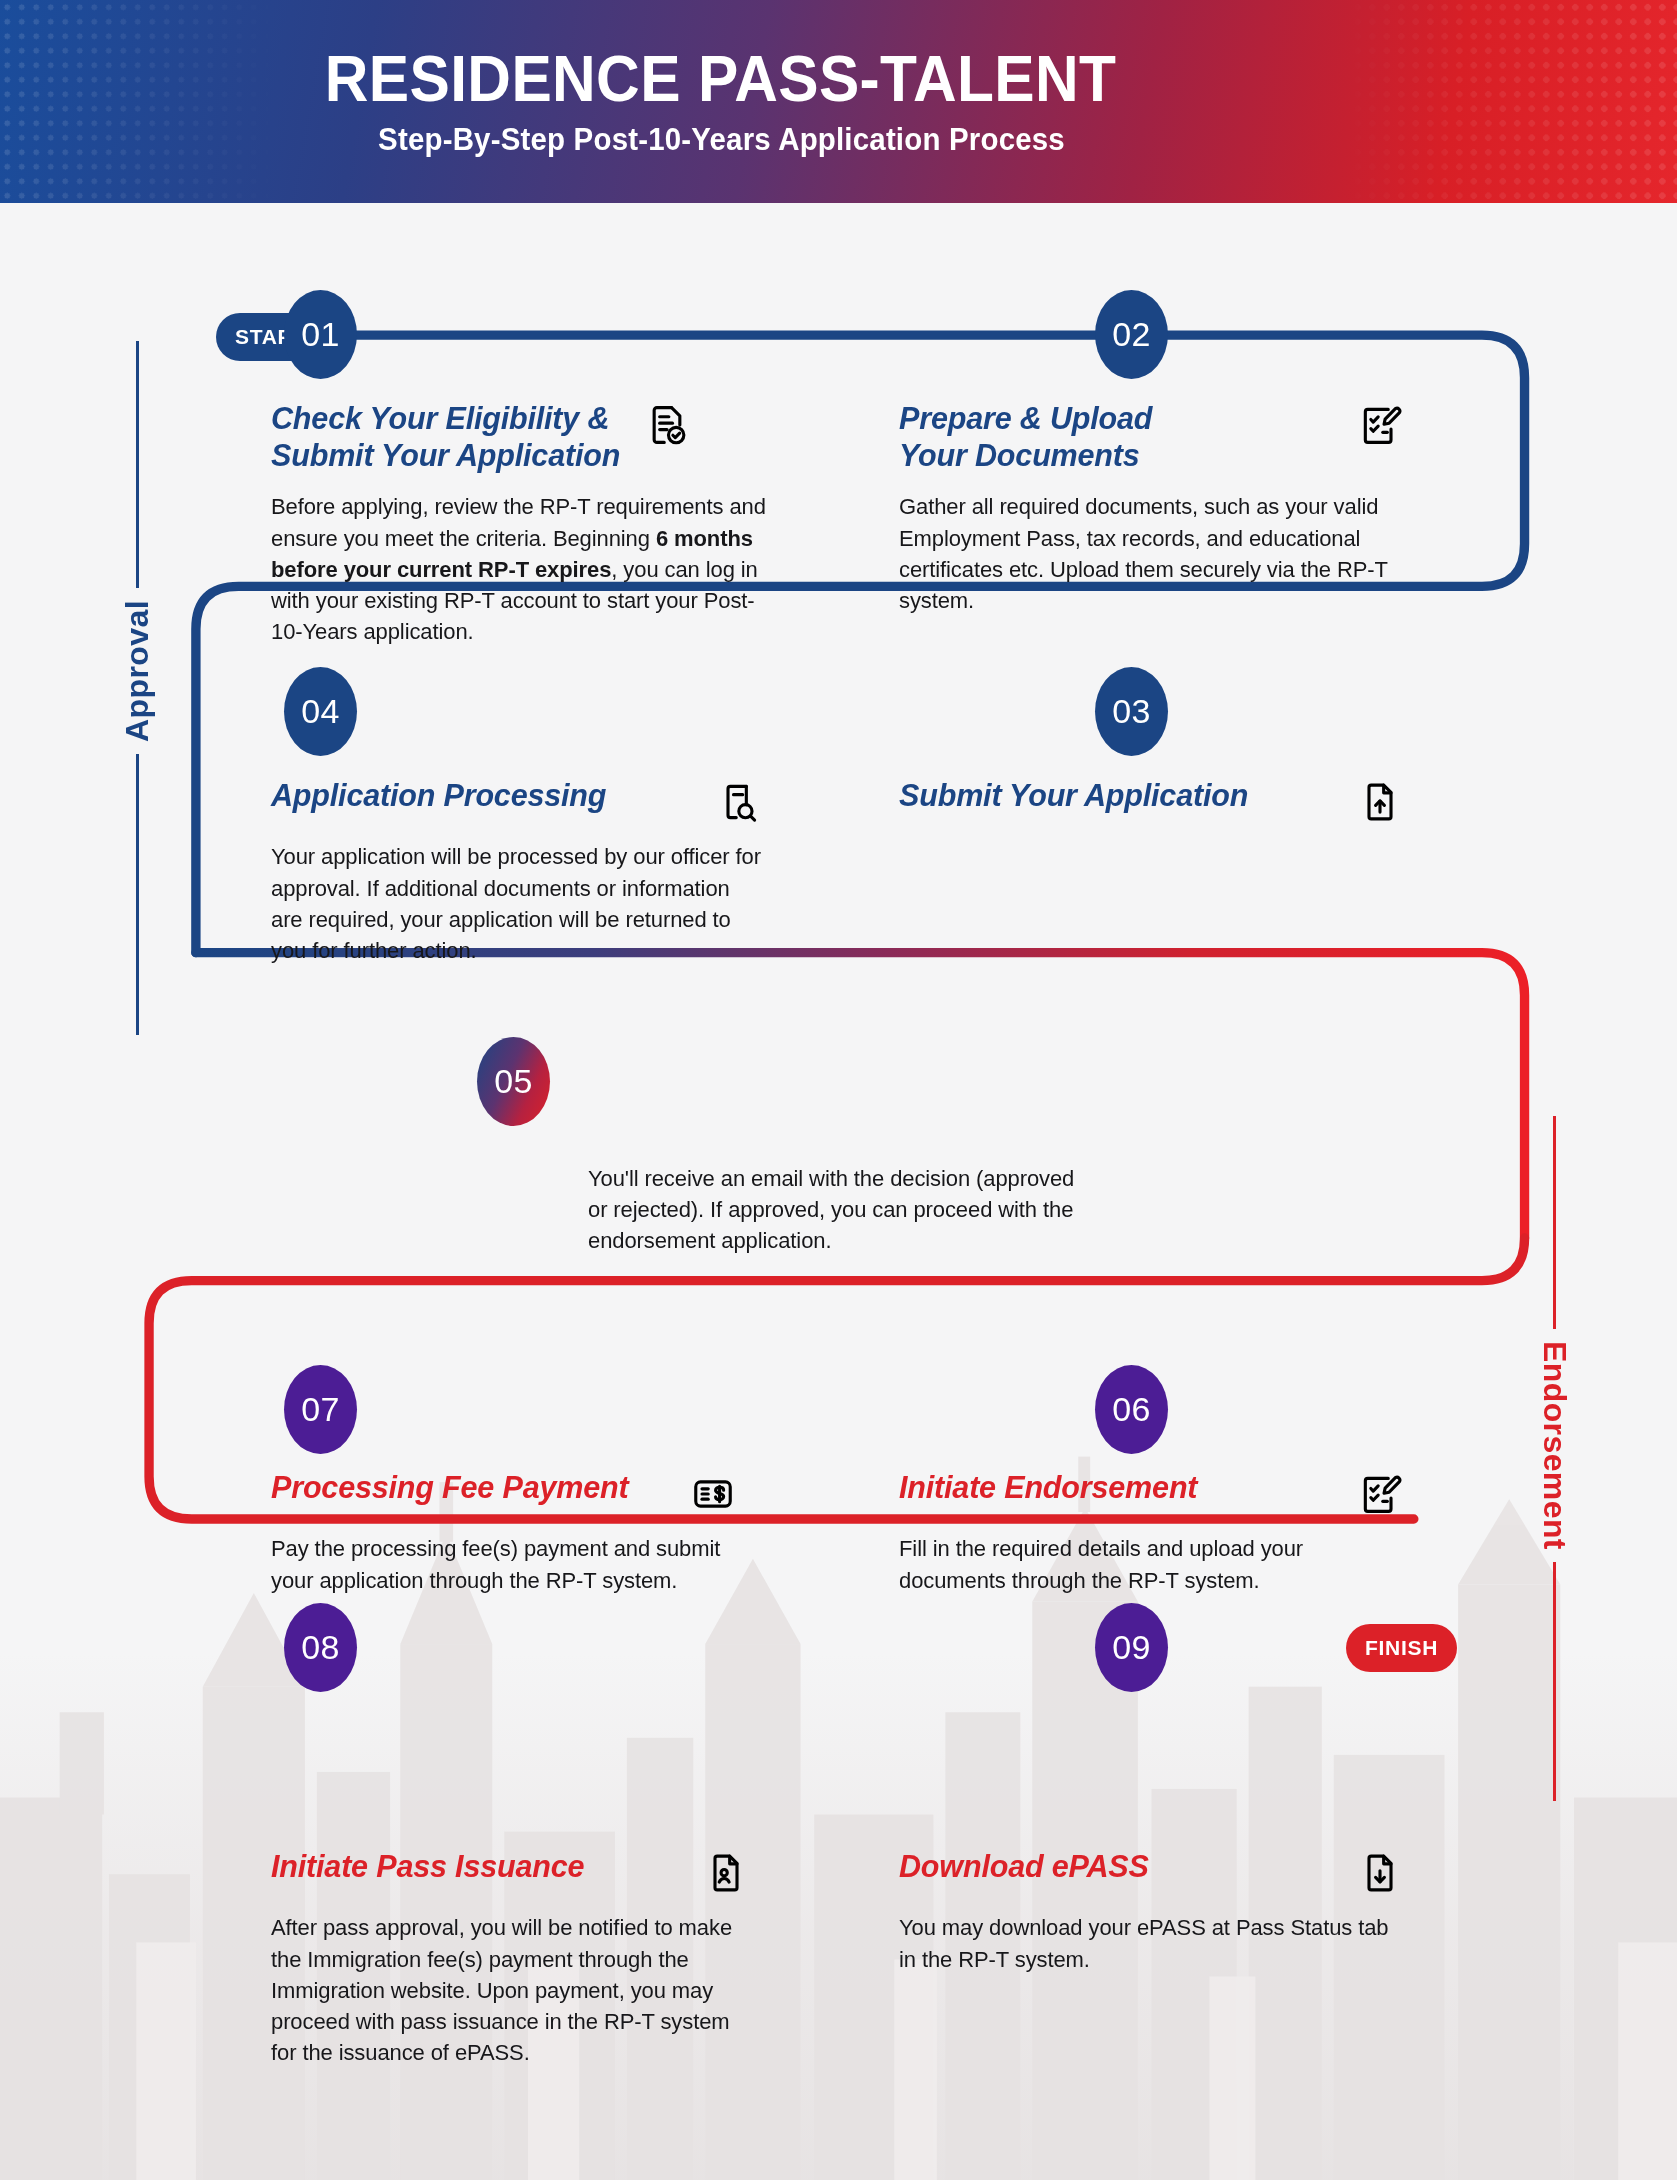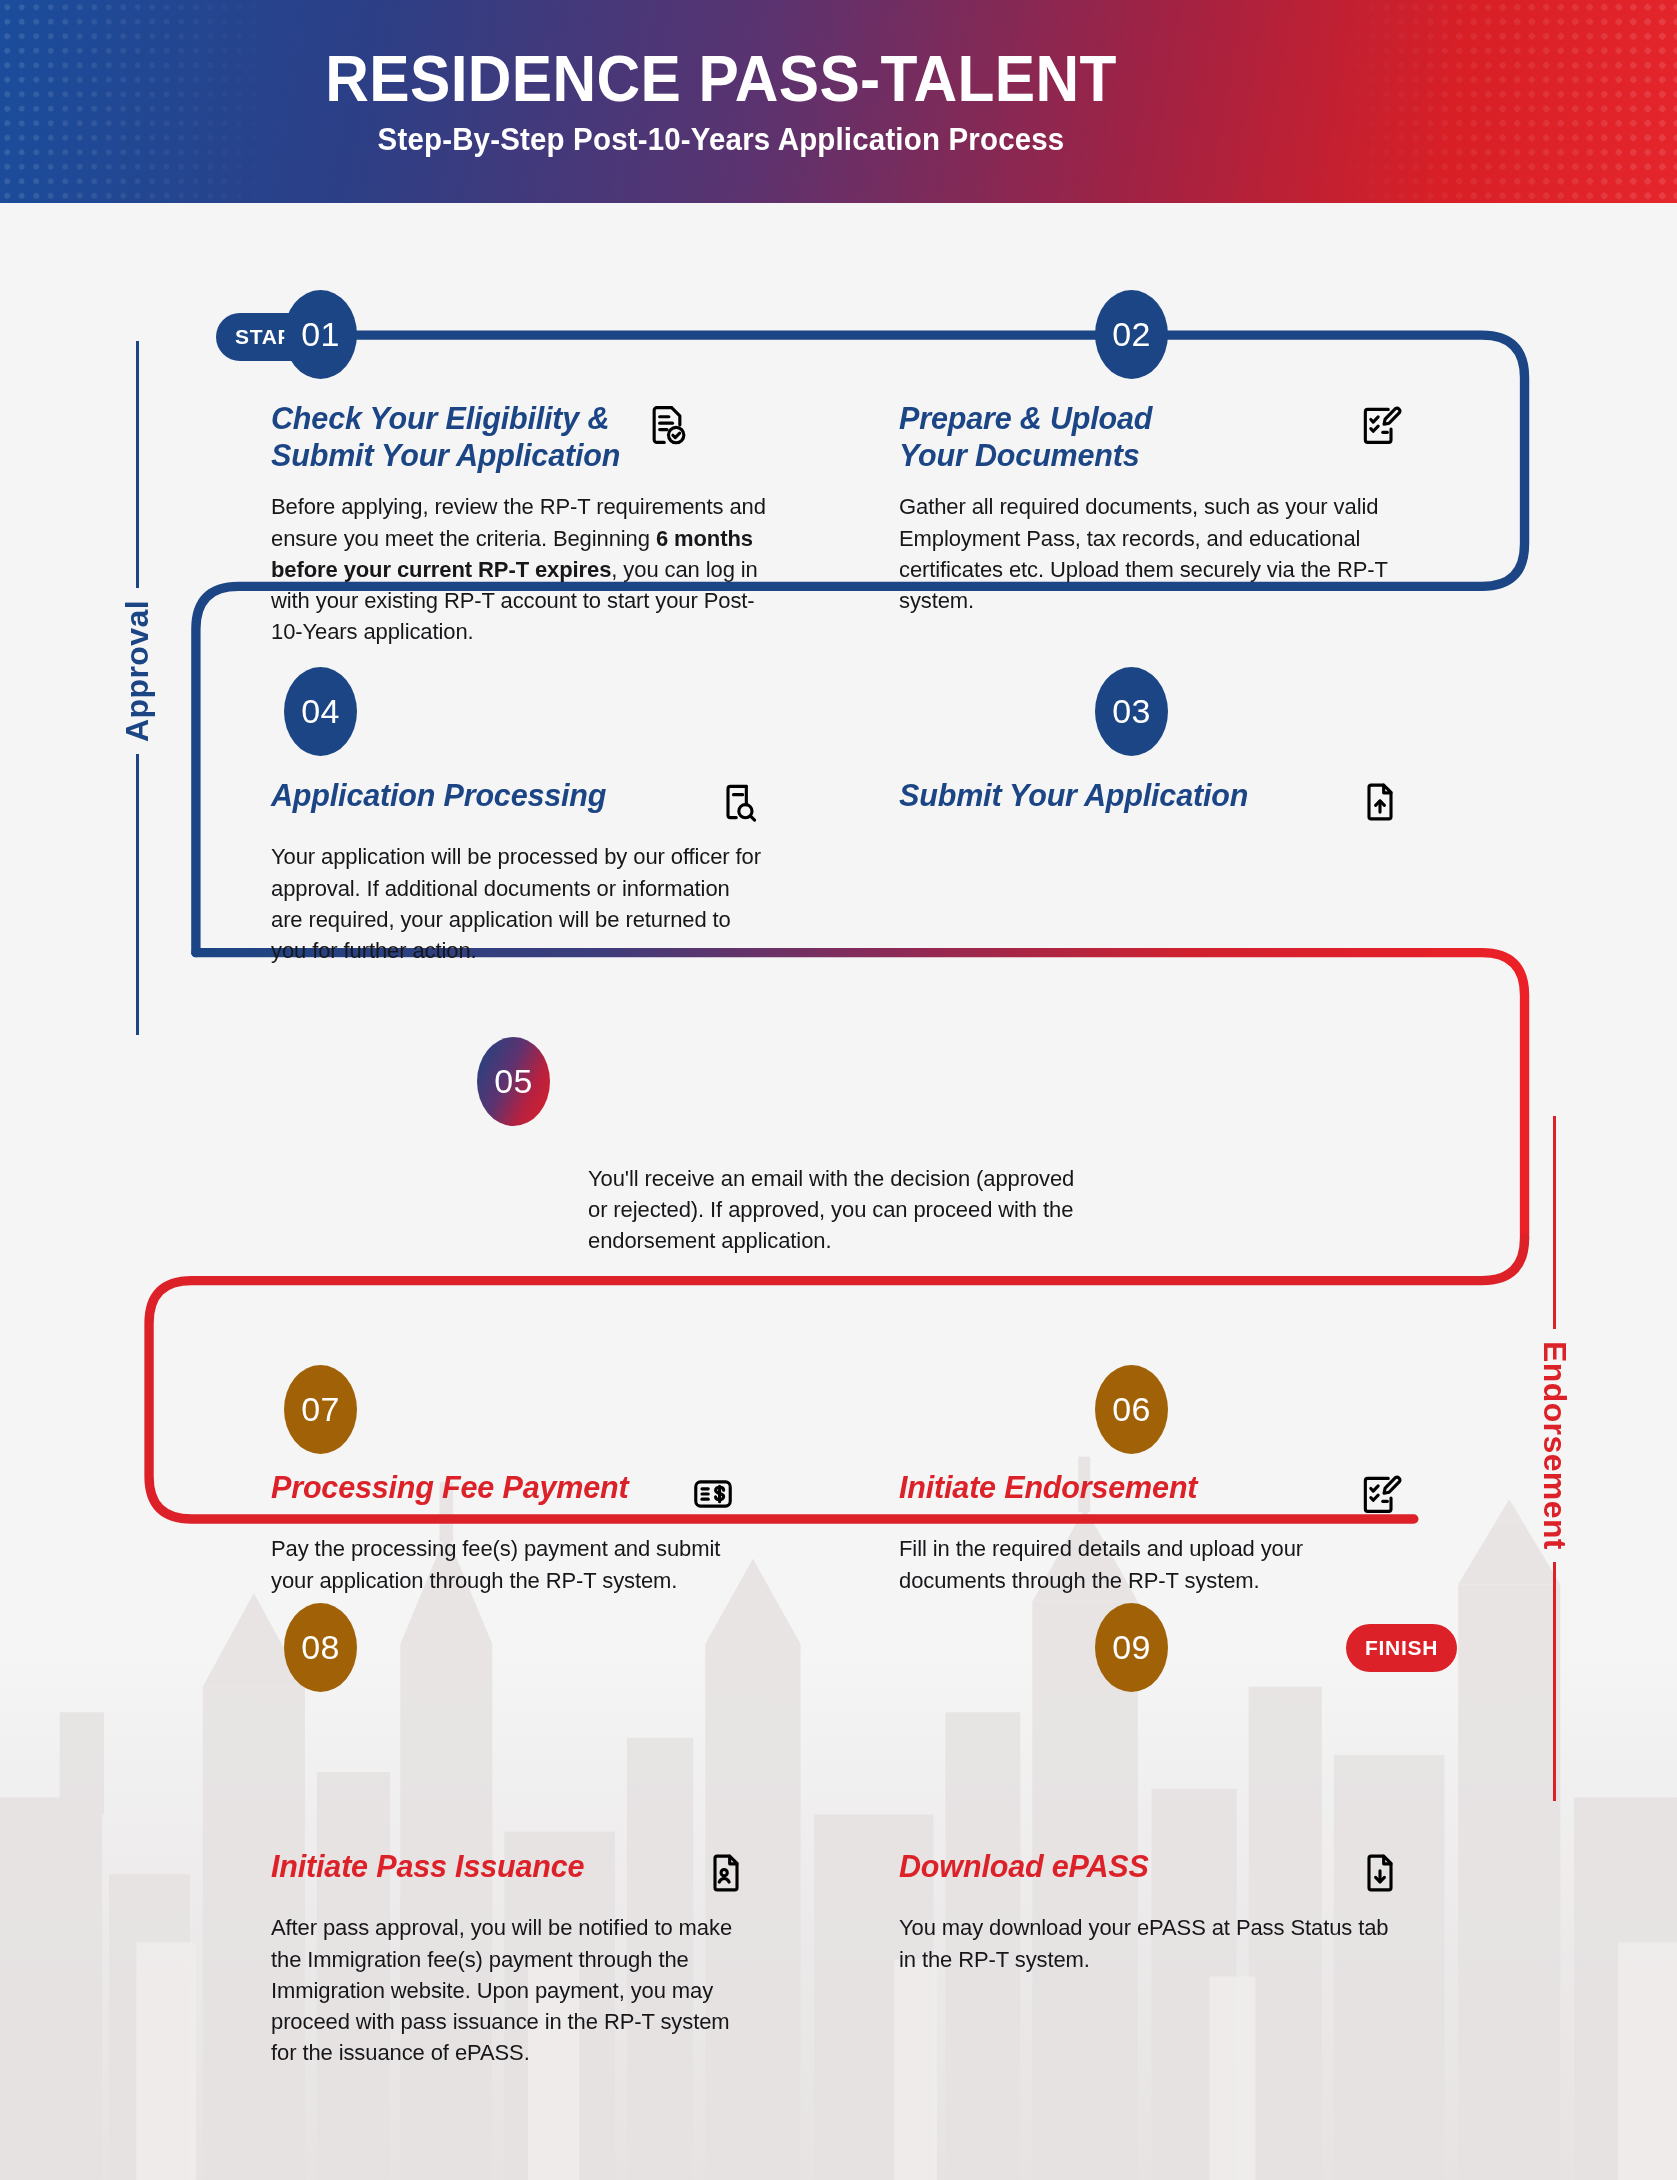--- a/index.html
+++ b/index.html
@@ -25,21 +25,21 @@
     mask-image:linear-gradient(90deg, rgba(0,0,0,.95) 0%, rgba(0,0,0,.45) 55%, transparent 100%);
   }
   .halftone-r{
     position:absolute; right:0; top:0; width:341px; height:203px;
     background-image:radial-gradient(circle, rgba(255,255,255,.12) 30%, transparent 32%);
     background-size:14.5px 14.5px;
     -webkit-mask-image:linear-gradient(270deg, rgba(0,0,0,.95) 0%, rgba(0,0,0,.5) 60%, transparent 100%);
     mask-image:linear-gradient(270deg, rgba(0,0,0,.95) 0%, rgba(0,0,0,.5) 60%, transparent 100%);
   }
   .hdr-inner{ position:absolute; left:0; top:0; width:1442px; height:203px;
-    display:flex; flex-direction:column; justify-content:center; }
+    display:flex; flex-direction:column; align-items:center; justify-content:center; }
   .hdr-title{
     color:#fff; font-size:65px; font-weight:700; letter-spacing:0.4px;
     line-height:1.05; text-align:center; transform:scaleX(.93);
   }
   .hdr-sub{
     color:#fff; font-size:31px; font-weight:700; letter-spacing:0.2px;
     margin-top:8.5px; text-align:center; transform:scaleX(.95);
   }
 
   
@@ -51,21 +51,21 @@
   .flow{ position:absolute; left:0; top:203px; width:1677px; height:1978px; z-index:1; }
 
   
   .node{
     position:absolute; z-index:4;
     width:73px; height:89px; border-radius:50%;
     display:flex; align-items:center; justify-content:center;
     color:#fff; font-size:34px; font-weight:400; letter-spacing:0.4px;
   }
   .node.blue{ background:#1b4584; }
-  .node.red{ background:#a16207; }
+  .node.red{ background:#4c1d95; }
   .node.grad{ background:linear-gradient(115deg,#1b4584 0%,#5c3370 42%,#b52140 70%,#dc2128 100%); }
 
   .pill{
     position:absolute; z-index:4; height:48px; border-radius:24px;
     display:flex; align-items:center; justify-content:center;
     color:#fff; font-size:21px; font-weight:700; letter-spacing:0.7px; padding:0 19px;
   }
   .pill.blue{ background:#1b4584; }
   .pill.red{ background:#dc2128; }
 

